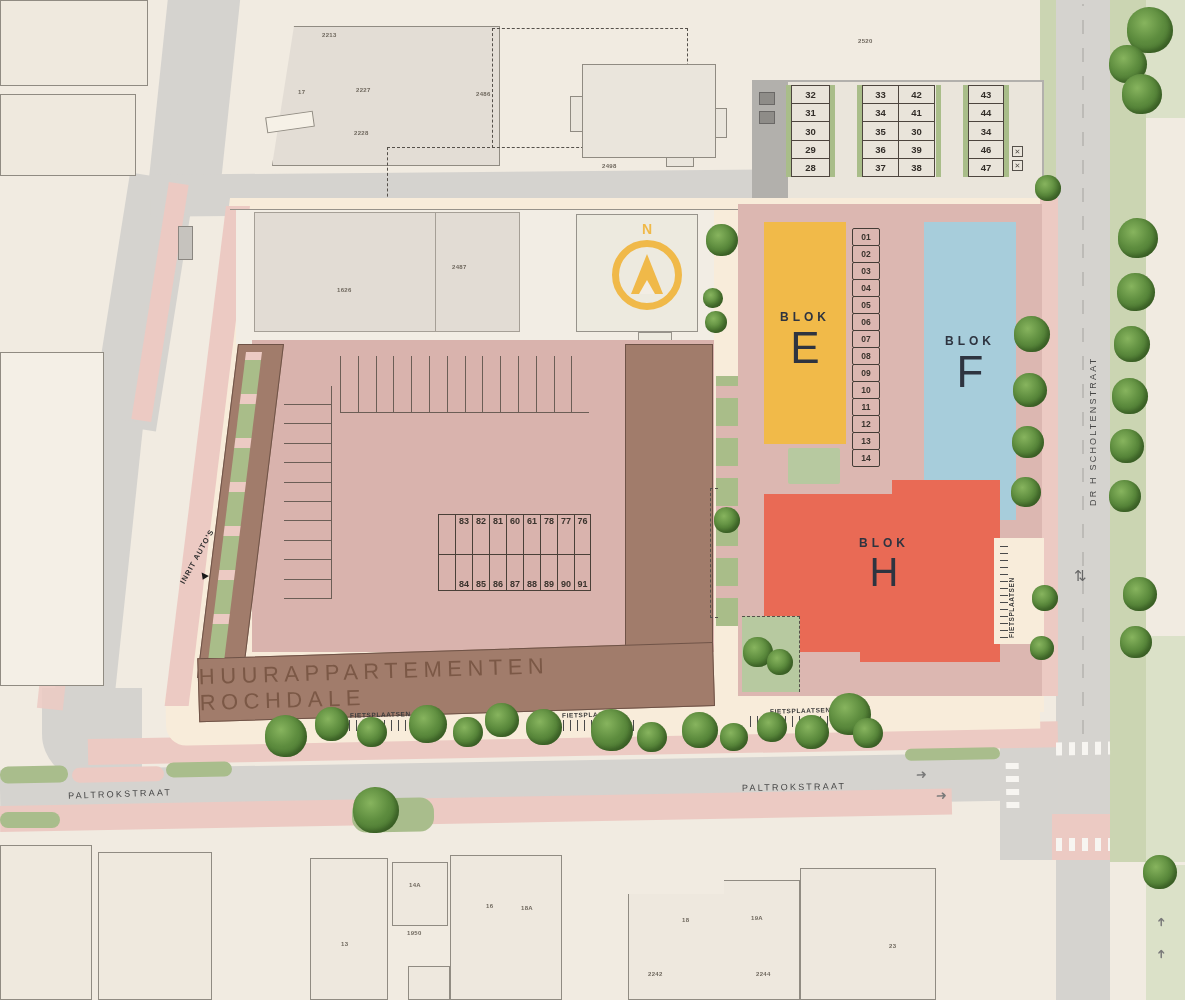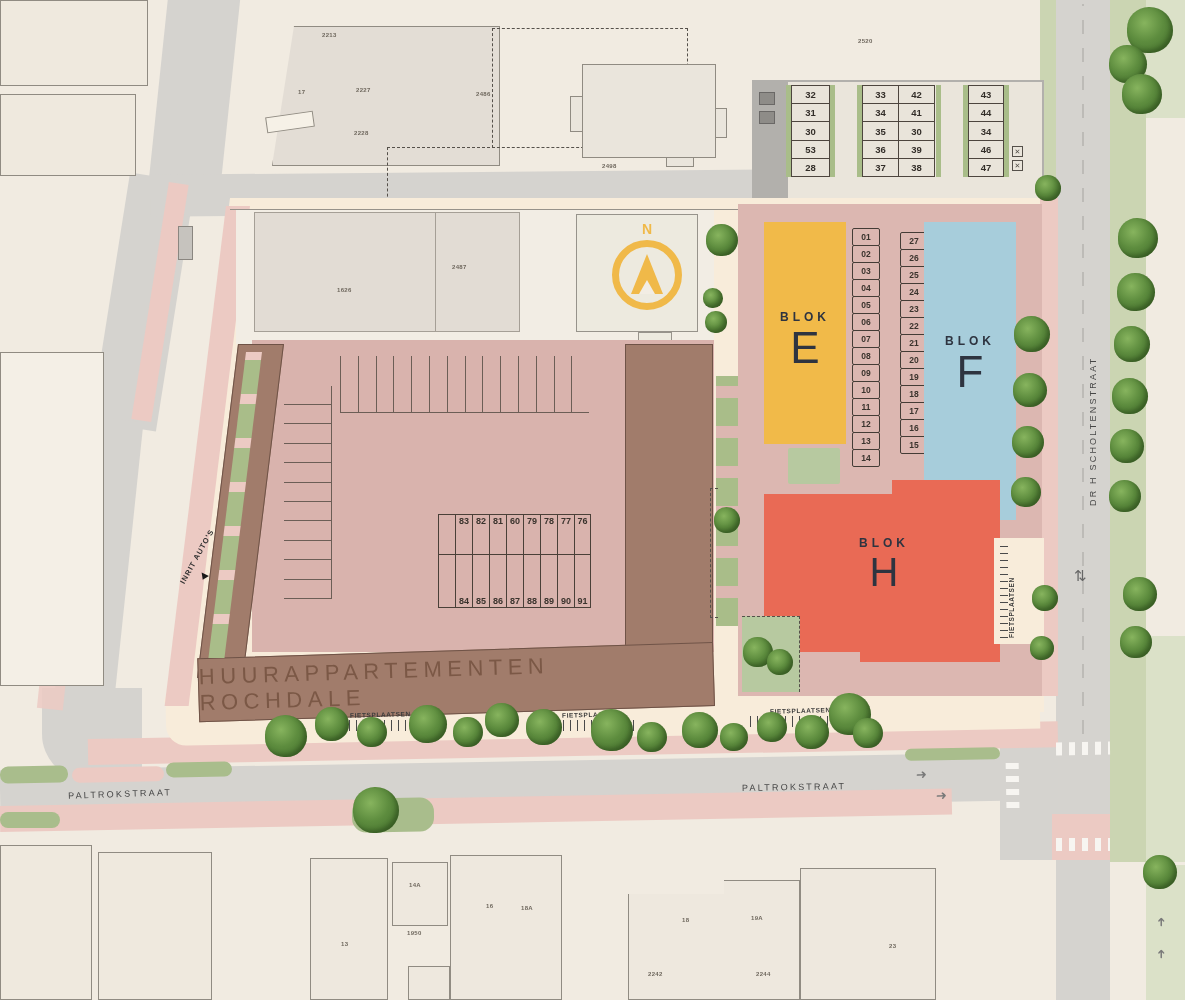--- a/index.html
+++ b/index.html
@@ -105,21 +105,21 @@
   <div class="hedge" style="left:857px;top:85px;width:5px;height:92px"></div>
   <div class="hedge" style="left:936px;top:85px;width:5px;height:92px"></div>
   <div class="hedge" style="left:963px;top:85px;width:5px;height:92px"></div>
   <div class="hedge" style="left:1004px;top:85px;width:5px;height:92px"></div>
 
   <div class="necol" style="left:791px;top:85px;width:39px;height:92px">
 
   <div class="necell">32</div>
       <div class="necell">31</div>
       <div class="necell">30</div>
-      <div class="necell">53</div>
+      <div class="necell">29</div>
       <div class="necell">28</div>
     </div>
   <div class="necol" style="left:862px;top:85px;width:37px;height:92px">
 
   <div class="necell">33</div>
       <div class="necell">34</div>
       <div class="necell">35</div>
       <div class="necell">36</div>
       <div class="necell">37</div>
     </div>
@@ -193,26 +193,26 @@
   <div class="abs" style="left:340px;top:356px;width:249px;height:57px;background:repeating-linear-gradient(90deg,#5a5048 0 1px,transparent 1px 17.8px);border-bottom:1px solid #5a5048;opacity:.85"></div>
   <div class="abs" style="left:284px;top:386px;width:48px;height:213px;background:repeating-linear-gradient(0deg,#5a5048 0 1px,transparent 1px 19.4px);border-right:1px solid #5a5048;opacity:.85"></div>
 
   <div class="crow top" style="left:438px;top:514px;height:40px">
 
   <div class="cs"></div>
       <div class="cs">83</div>
       <div class="cs">82</div>
       <div class="cs">81</div>
       <div class="cs">60</div>
-      <div class="cs">79</div>
+      <div class="cs">61</div>
       <div class="cs">78</div>
       <div class="cs">77</div>
       <div class="cs">76</div>
     </div>
-  <div class="crow bot" style="left:438px;top:554px;height:54px">
+  <div class="crow bot" style="left:438px;top:554px;height:37px">
 
   <div class="cs"></div>
       <div class="cs">84</div>
       <div class="cs">85</div>
       <div class="cs">86</div>
       <div class="cs">87</div>
       <div class="cs">88</div>
       <div class="cs">89</div>
       <div class="cs">90</div>
       <div class="cs">91</div>
@@ -227,36 +227,20 @@
       <div class="ccell">05</div>
       <div class="ccell">06</div>
       <div class="ccell">07</div>
       <div class="ccell">08</div>
       <div class="ccell">09</div>
       <div class="ccell">10</div>
       <div class="ccell">11</div>
       <div class="ccell">12</div>
       <div class="ccell">13</div>
       <div class="ccell">14</div>
-    </div>
-  <div class="ccol" style="left:900px;top:233px;width:28px">
-
-  <div class="ccell">27</div>
-      <div class="ccell">26</div>
-      <div class="ccell">25</div>
-      <div class="ccell">24</div>
-      <div class="ccell">23</div>
-      <div class="ccell">22</div>
-      <div class="ccell">21</div>
-      <div class="ccell">20</div>
-      <div class="ccell">19</div>
-      <div class="ccell">18</div>
-      <div class="ccell">17</div>
-      <div class="ccell">16</div>
-      <div class="ccell">15</div>
     </div>
 
   <div class="abs" style="left:764px;top:222px;width:82px;height:222px;background:var(--blokE)">
     <div class="blok" style="left:0;right:0;top:88px">
       <span class="sm">BLOK</span>
       <span class="big">E</span>
     </div>
   </div>
   <div class="abs" style="left:924px;top:222px;width:92px;height:298px;background:var(--blokF)">
     <div class="blok" style="left:0;right:0;top:112px">

